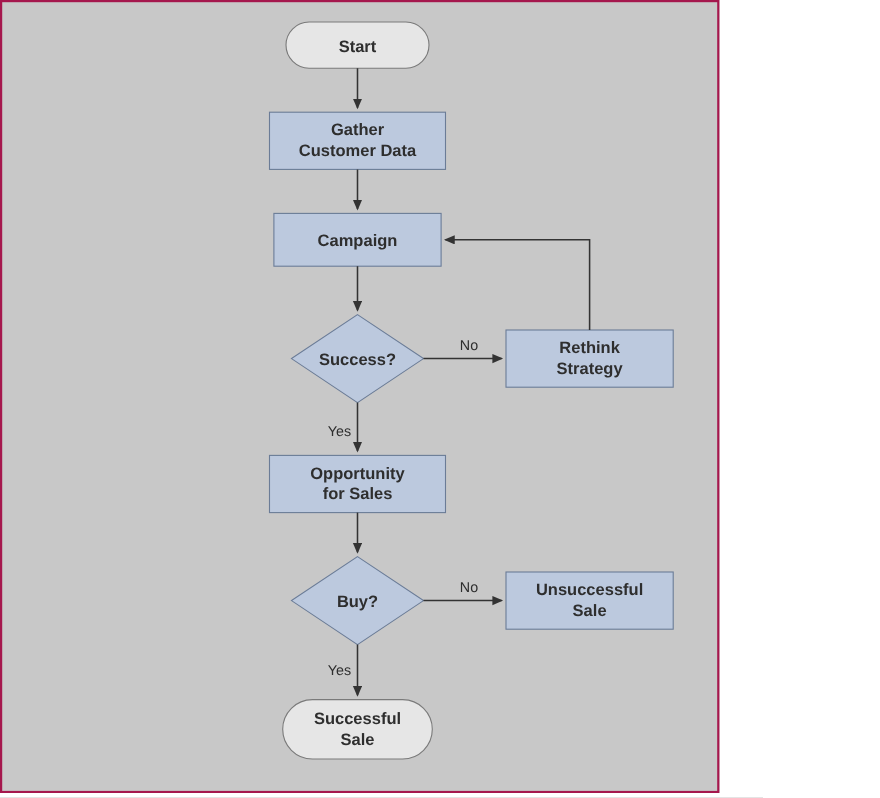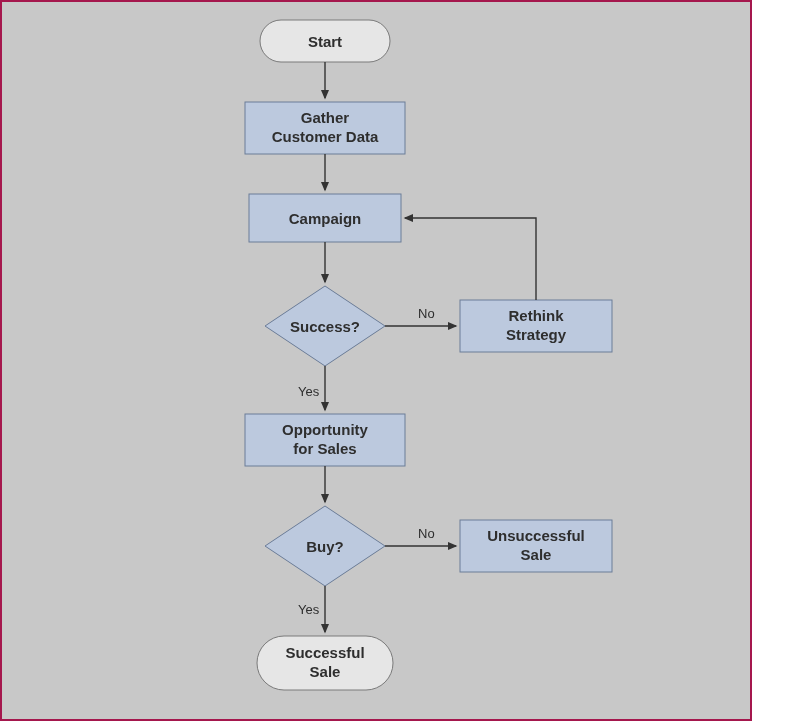--- a/index.html
+++ b/index.html
@@ -2,21 +2,21 @@
 <html><head>
 <meta charset="utf-8">
 <style>
   body {
     margin: 0;
     padding: 0;
     background: #fff;
     font-family: "Segoe UI", Arial, sans-serif;
   }
   .frame {
-    width: 752px;
+    width: 654px;
     height: 721px;
     border: 2px solid #a5174d;
     box-sizing: border-box;
     position: relative;
     background: #c8c8c8;
   }
   svg { display: block; }
   .terminator {
     fill: #e6e6e6;
     stroke: #7a7a7a;

